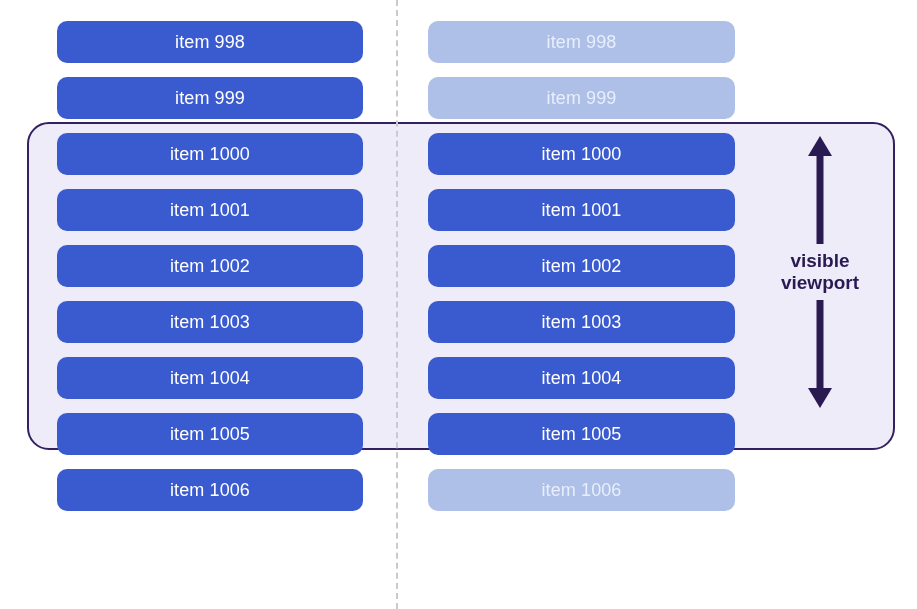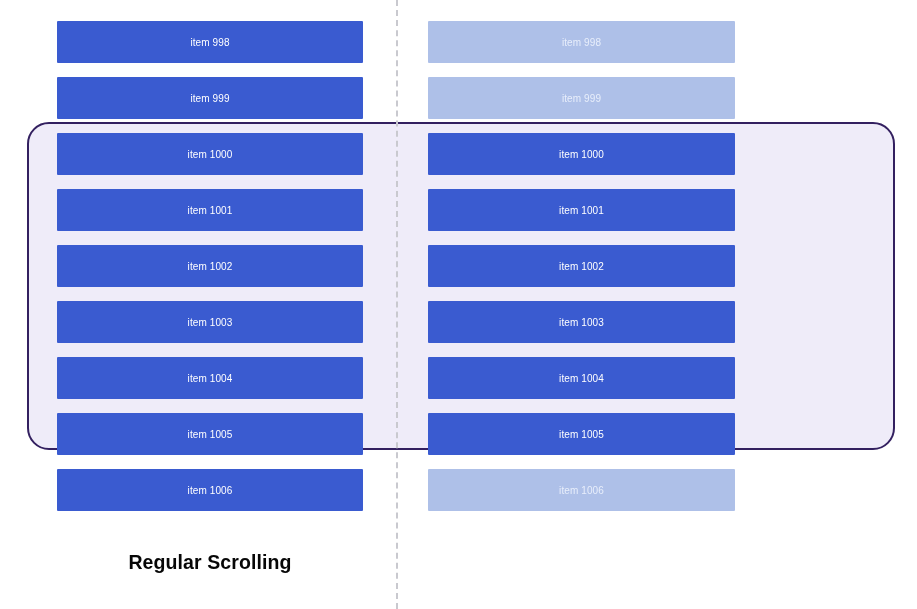--- a/index.html
+++ b/index.html
@@ -58,25 +58,25 @@
   
   .item-bar {
     position: absolute;
     left: 0;
     width: 100%;
     height: 42px;
     box-sizing: border-box;
     display: flex;
     align-items: center;
     justify-content: center;
-    font-size: 10px;
+    font-size: 18px;
     letter-spacing: 0.1px;
     color: #ffffff;
     background: #3a5bd0;
-    border-radius: 1px;
+    border-radius: 10px;
   }
   .item-bar.faded {
     background: #aec0e8;
     color: #e8eefb;
   }
 
   
   .vp-annotation {
     position: absolute;
     left: 755px;
@@ -141,16 +141,27 @@
       <div class="item-bar faded" style="top: 77px; height: 42px;">item 999</div>
       <div class="item-bar" style="top: 133px; height: 42px;">item 1000</div>
       <div class="item-bar" style="top: 189px; height: 42px;">item 1001</div>
       <div class="item-bar" style="top: 245px; height: 42px;">item 1002</div>
       <div class="item-bar" style="top: 301px; height: 42px;">item 1003</div>
       <div class="item-bar" style="top: 357px; height: 42px;">item 1004</div>
       <div class="item-bar" style="top: 413px; height: 42px;">item 1005</div>
       <div class="item-bar faded" style="top: 469px; height: 42px;">item 1006</div>
     </div>
 
+  <div class="vp-annotation">
+    <svg class="vp-arrow" width="26" height="108" viewBox="0 0 26 108">
+      <polygon points="13,0 25,20 1,20" fill="#2a1a52"></polygon>
+      <rect x="9.5" y="18" width="7" height="90" fill="#2a1a52"></rect>
+    </svg>
+    <div class="vp-label">visible
+viewport</div>
+    <svg class="vp-arrow" width="26" height="108" viewBox="0 0 26 108">
+      <rect x="9.5" y="0" width="7" height="90" fill="#2a1a52"></rect>
+      <polygon points="13,108 25,88 1,88" fill="#2a1a52"></polygon>
+    </svg>
+  </div>
 
-  <div class="caption left">Regular Scrolling</div>
 
 </div>
 
 </body></html>

